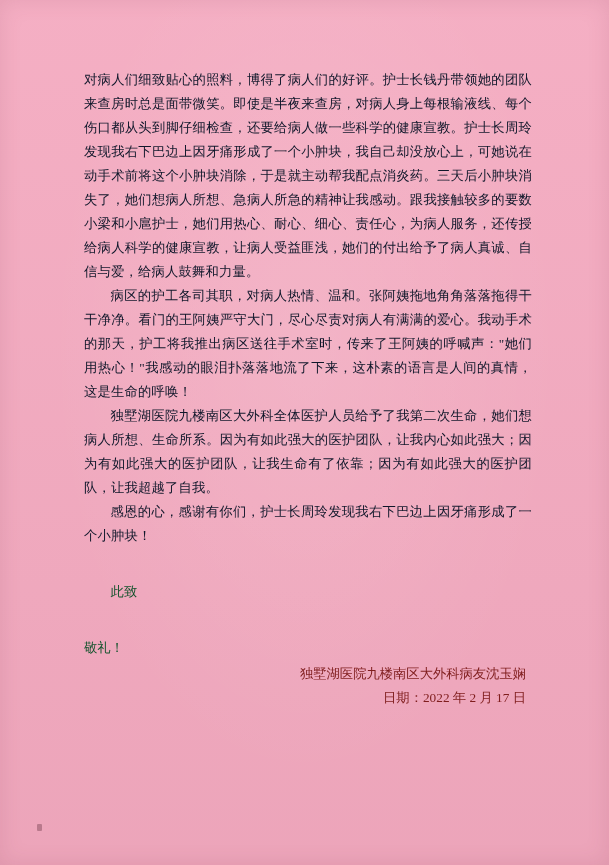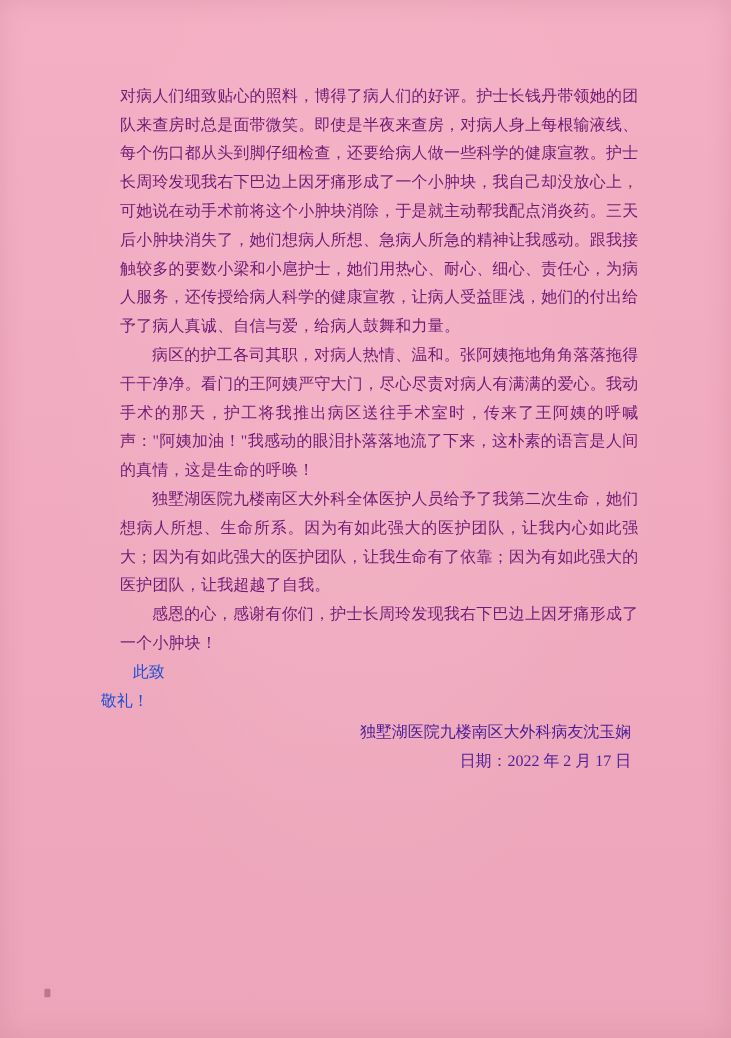--- a/index.html
+++ b/index.html
@@ -35,45 +35,46 @@
     box-shadow: inset 0 0 22px rgba(120,50,70,0.13);
     pointer-events: none;
   }
   .content {
     position: absolute;
     left: 84px;
     top: 68px;
     width: 448px;
   }
   .para {
-    margin: 0 0 0 16px;
+    margin: 0 0 0 0;
     font-size: 13.3px;
     line-height: 24.0px;
-    color: #701a75;
+    color: #0f172a;
     text-align: justify;
     text-justify: inter-ideograph;
     letter-spacing: 0.2px;
   }
   .indent {
     text-indent: 2em;
   }
   .sig-block {
     margin-top: 2px;
   }
   .sig-line {
     font-size: 13.3px;
     line-height: 24.0px;
-    color: #4c1d95;
+    color: #7f1d1d;
     text-align: right;
     padding-right: 6px;
   }
   .closing {
     font-size: 13.3px;
     line-height: 24.0px;
-    color: #1d4ed8;
+    color: #14532d;
+    margin-top: 32px;
   }
   .closing-indent {
     text-indent: 2em;
   }
   .mark {
     position: absolute;
     left: 37px;
     top: 824px;
     width: 5px;
     height: 7px;
@@ -85,21 +86,21 @@
 <body>
 
 <div class="page">
   <div class="paper-tint"></div>
   <div class="edge-shade"></div>
 
   <div class="content">
 
     <p class="para">对病人们细致贴心的照料，博得了病人们的好评。护士长钱丹带领她的团队来查房时总是面带微笑。即使是半夜来查房，对病人身上每根输液线、每个伤口都从头到脚仔细检查，还要给病人做一些科学的健康宣教。护士长周玲发现我右下巴边上因牙痛形成了一个小肿块，我自己却没放心上，可她说在动手术前将这个小肿块消除，于是就主动帮我配点消炎药。三天后小肿块消失了，她们想病人所想、急病人所急的精神让我感动。跟我接触较多的要数小梁和小扈护士，她们用热心、耐心、细心、责任心，为病人服务，还传授给病人科学的健康宣教，让病人受益匪浅，她们的付出给予了病人真诚、自信与爱，给病人鼓舞和力量。</p>
 
-    <p class="para indent">病区的护工各司其职，对病人热情、温和。张阿姨拖地角角落落拖得干干净净。看门的王阿姨严守大门，尽心尽责对病人有满满的爱心。我动手术的那天，护工将我推出病区送往手术室时，传来了王阿姨的呼喊声："阿姨加油！"我感动的眼泪扑落落地流了下来，这朴素的语言是人间的真情，这是生命的呼唤！</p>
+    <p class="para indent">病区的护工各司其职，对病人热情、温和。张阿姨拖地角角落落拖得干干净净。看门的王阿姨严守大门，尽心尽责对病人有满满的爱心。我动手术的那天，护工将我推出病区送往手术室时，传来了王阿姨的呼喊声："她们用热心！"我感动的眼泪扑落落地流了下来，这朴素的语言是人间的真情，这是生命的呼唤！</p>
 
     <p class="para indent">独墅湖医院九楼南区大外科全体医护人员给予了我第二次生命，她们想病人所想、生命所系。因为有如此强大的医护团队，让我内心如此强大；因为有如此强大的医护团队，让我生命有了依靠；因为有如此强大的医护团队，让我超越了自我。</p>
 
 
     <p class="para indent">感恩的心，感谢有你们，护士长周玲发现我右下巴边上因牙痛形成了一个小肿块！</p>
 
     <div class="closing closing-indent">此致</div>
     <div class="closing">敬礼！</div>
 
     <div class="sig-block">

